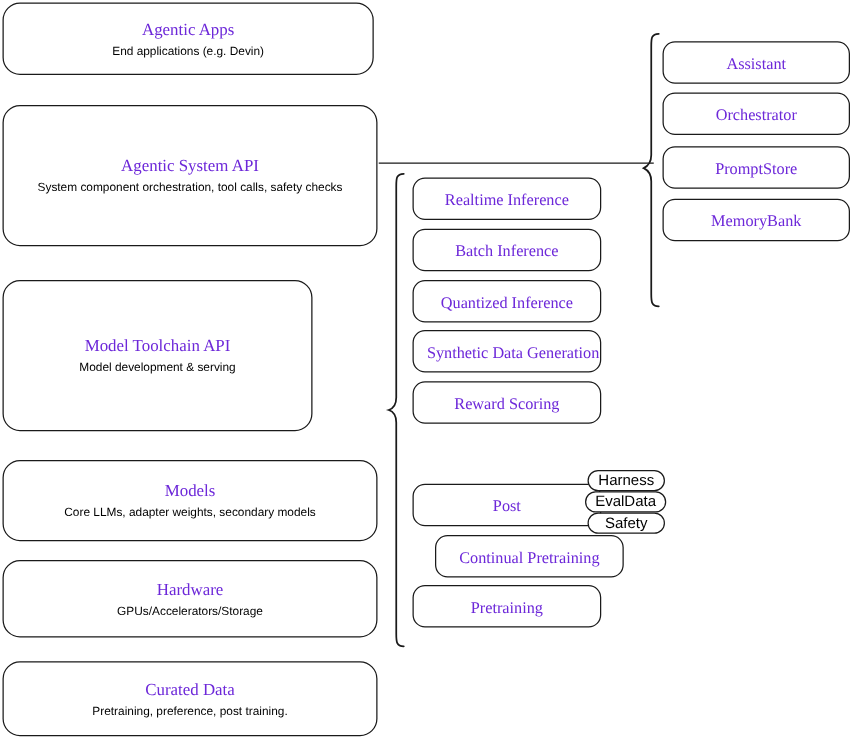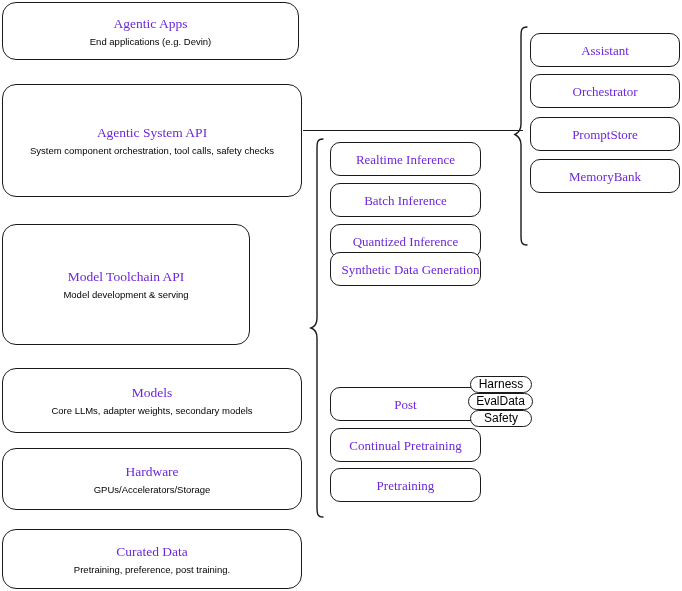--- a/index.html
+++ b/index.html
@@ -140,27 +140,30 @@
 
   <div class="node cap-node" style="left:330px; top:142px; width:151px;">
     <div class="title">Realtime Inference</div>
   </div>
   <div class="node cap-node" style="left:330px; top:183px; width:151px;">
     <div class="title">Batch Inference</div>
   </div>
   <div class="node cap-node" style="left:330px; top:224px; width:151px;">
     <div class="title">Quantized Inference</div>
   </div>
-  <div class="node cap-node" style="left:330px; top:252px; width:151px;padding-left:16px;">
+  <div class="node cap-node" style="left:330px; top:264px; width:151px;padding-left:16px;">
     <div class="title">Synthetic Data Generation</div>
+  </div>
+  <div class="node cap-node" style="left:330px; top:305px; width:151px;">
+    <div class="title">Reward Scoring</div>
   </div>
   <div class="node cap-node" style="left:330px; top:387px; width:151px;">
     <div class="title">Post</div>
   </div>
-  <div class="node cap-node" style="left:330px; top:428px; width:151px;">
+  <div class="node cap-node" style="left:348px; top:428px; width:151px;">
     <div class="title">Continual Pretraining</div>
   </div>
   <div class="node cap-node" style="left:330px; top:468px; width:151px;">
     <div class="title">Pretraining</div>
   </div>
 
   <div class="pill" style="left:470px; top:376px; width:62px;">
     <span>Harness</span>
   </div>
   <div class="pill" style="left:468px; top:393px; width:65px;">

